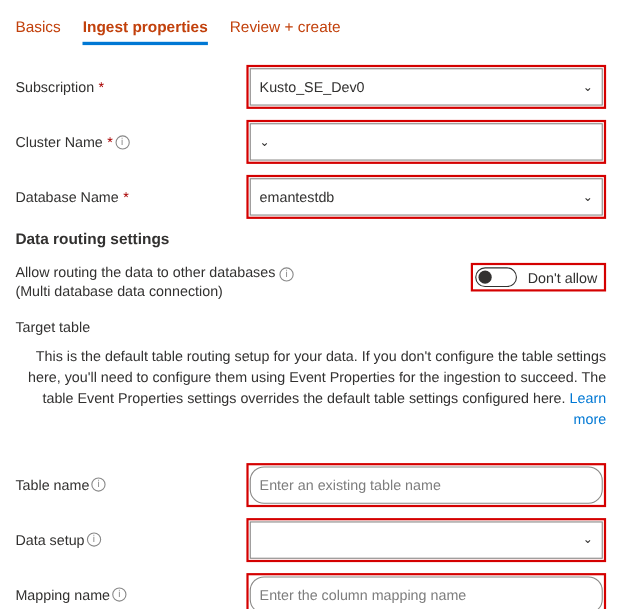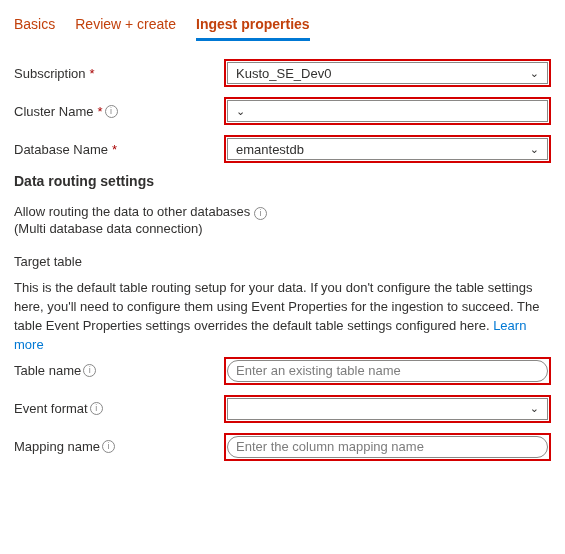--- a/index.html
+++ b/index.html
@@ -55,21 +55,21 @@
       line-height: 1;
       cursor: default;
     }
     .field-col { flex: 1; }
     .highlight {
       border: 2px solid #d40000;
       padding: 1px;
     }
     .select-box, .input-box {
       width: 100%;
-      height: 22px;
+      height: 34px;
       border: 1px solid #8a8886;
       display: flex;
       align-items: center;
       justify-content: space-between;
       padding: 0 8px;
       font-size: 13px;
       background: #fff;
       color: #323130;
     }
     .input-box { color: #323130; }
@@ -112,31 +112,32 @@
       position: absolute;
       left: 2px; top: 2px;
     }
     .sub-head {
       font-size: 13px;
       margin: 6px 0 10px 0;
     }
     .desc {
       font-size: 13px;
       line-height: 1.45;
-      margin-bottom: 2px;
+      margin-bottom: 30px;
+      text-align: right;
     }
     .link { color: #0078d4; cursor: pointer; }
   </style>
 </head>
 <body>
 
 <div class="tabs">
   <div class="tab">Basics</div>
+  <div class="tab active">Ingest properties</div>
   <div class="tab">Review + create</div>
-  <div class="tab active">Ingest properties</div>
 </div>
 
 <div class="row">
   <div class="label-col">
     <span>Subscription</span>
     <span class="required">*</span>
   </div>
   <div class="field-col highlight">
     <div class="select-box">
       <span>Kusto_SE_Dev0</span>
@@ -174,20 +175,26 @@
 <div class="section-head">Data routing settings</div>
 
 <div class="routing-row">
   <div>
     <div class="routing-text">
       <span>Allow routing the data to other databases</span>
       <span class="info">i</span>
     </div>
     <div class="routing-sub">(Multi database data connection)</div>
   </div>
+  <div class="toggle-wrap">
+    <div class="toggle">
+      <div class="knob"></div>
+    </div>
+    <span>Don't allow</span>
+  </div>
 </div>
 
 <div class="sub-head">Target table</div>
 
 <div class="desc">
   <span>This is the default table routing setup for your data. If you don't configure the table settings here, you'll need to configure them using Event Properties for the ingestion to succeed. The table Event Properties settings overrides the default table settings configured here. </span>
   <span class="link">Learn more</span>
 </div>
 
 <div class="row">
@@ -197,21 +204,21 @@
   </div>
   <div class="field-col highlight">
     <div class="input-box placeholder">
       <span>Enter an existing table name</span>
     </div>
   </div>
 </div>
 
 <div class="row">
   <div class="label-col">
-    <span>Event format</span>
+    <span>Data setup</span>
     <span class="info">i</span>
   </div>
   <div class="field-col highlight">
     <div class="select-box">
       <span></span>
       <span class="chev">⌄</span>
     </div>
   </div>
 </div>
 

